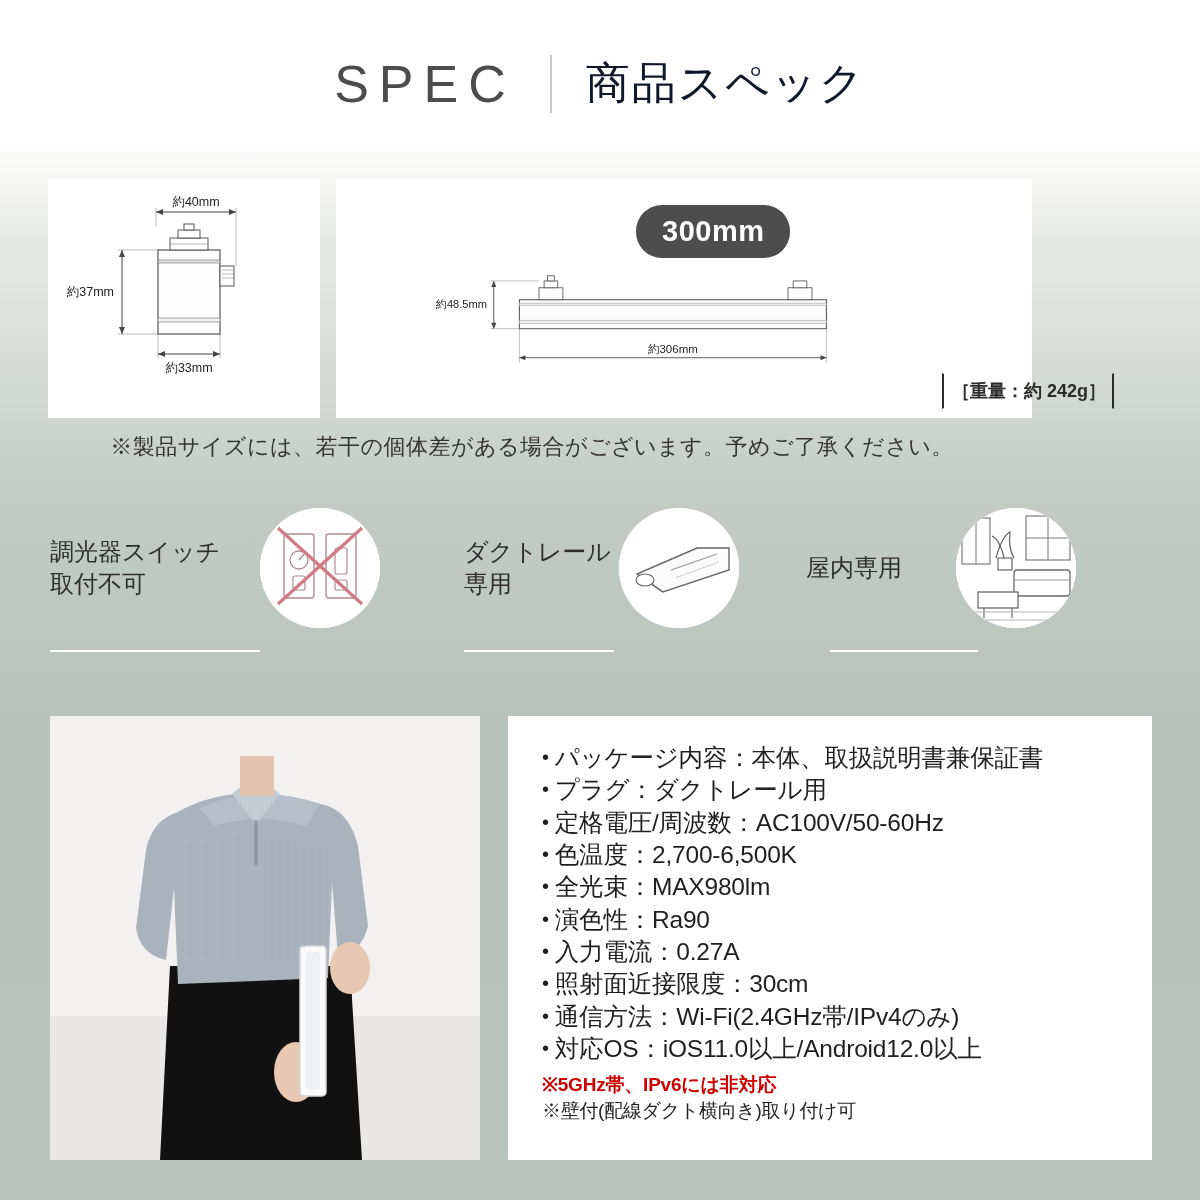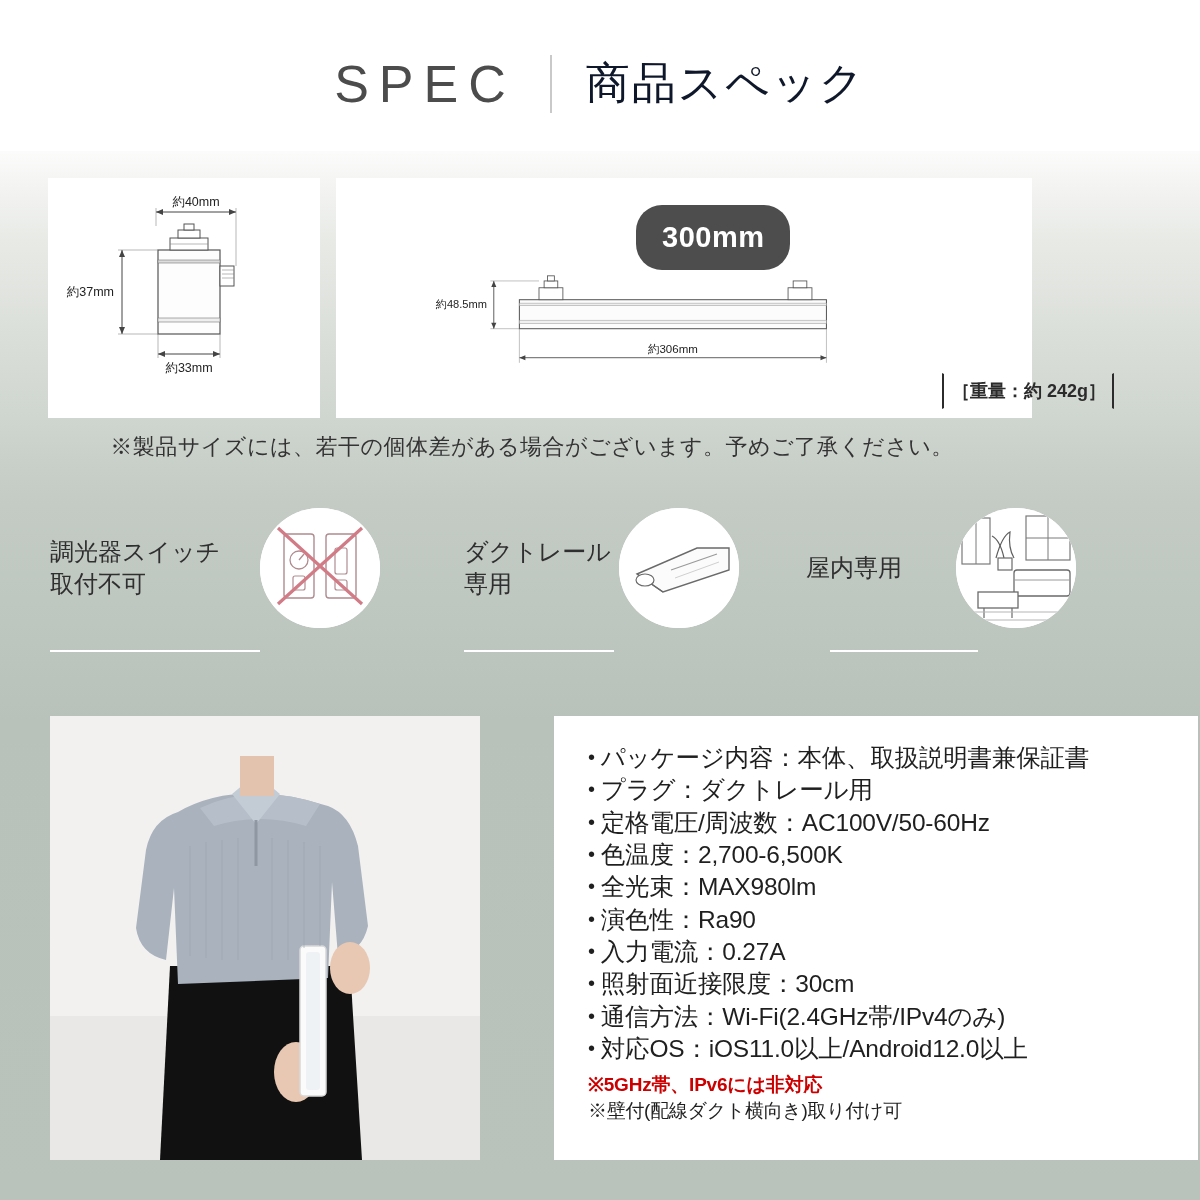--- a/index.html
+++ b/index.html
@@ -37,21 +37,21 @@
   }
   .dim-card-2 {
     position: absolute; left: 336px; top: 178px; width: 696px; height: 240px;
     background: #ffffff;
   }
   .dim-svg { display: block; width: 100%; height: 100%; }
 
   .badge-300 {
     position: absolute; left: 636px; top: 205px;
     background: #4d4d4d; color: #ffffff;
-    padding: 16px 26px; border-radius: 26px;
+    padding: 10px 26px; border-radius: 26px;
     font-size: 29px; font-weight: 700; letter-spacing: 0.5px;
   }
   .weight-box {
     position: absolute; left: 942px; top: 373px;
     font-size: 18px; color: #2b2b2b; font-weight: 700;
     padding: 5px 6px 5px 8px;
     border-left: 2px solid #2b2b2b; border-right: 2px solid #2b2b2b;
     border-top: 1px solid transparent; border-bottom: 1px solid transparent;
     display: flex; align-items: center;
   }
@@ -90,21 +90,21 @@
   
   .photo {
     position: absolute; left: 50px; top: 716px; width: 430px; height: 444px;
     overflow: hidden; background: #efefef;
   }
   .photo svg { display: block; }
 
   
   .spec-box {
     position: absolute; left: 508px; top: 716px; width: 644px; height: 444px;
-    background: #ffffff; padding: 26px 20px 18px 34px; margin-left: 46px;
+    background: #ffffff; padding: 26px 20px 18px 34px;
   }
   .spec-list { list-style: none; }
   .spec-list li {
     font-size: 24.5px; color: #1f1f1f; line-height: 1.32;
     letter-spacing: -0.2px; white-space: nowrap;
   }
   .spec-list li::before {
     content: "\2022"; margin-right: 6px; font-size: 20px; vertical-align: 2px;
   }
   .note-red {

